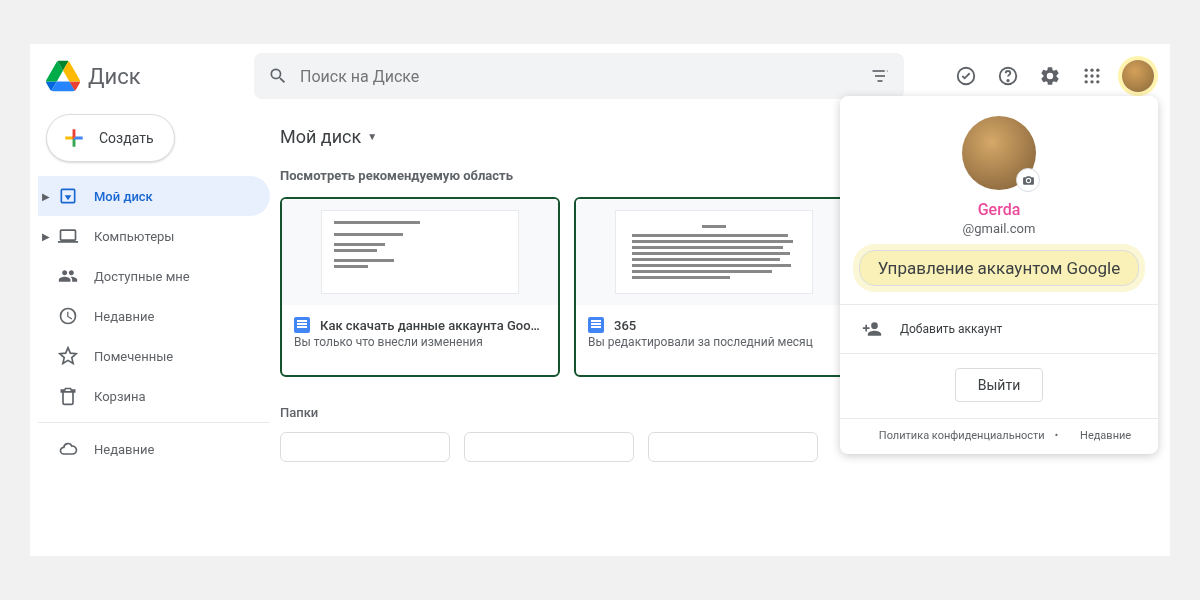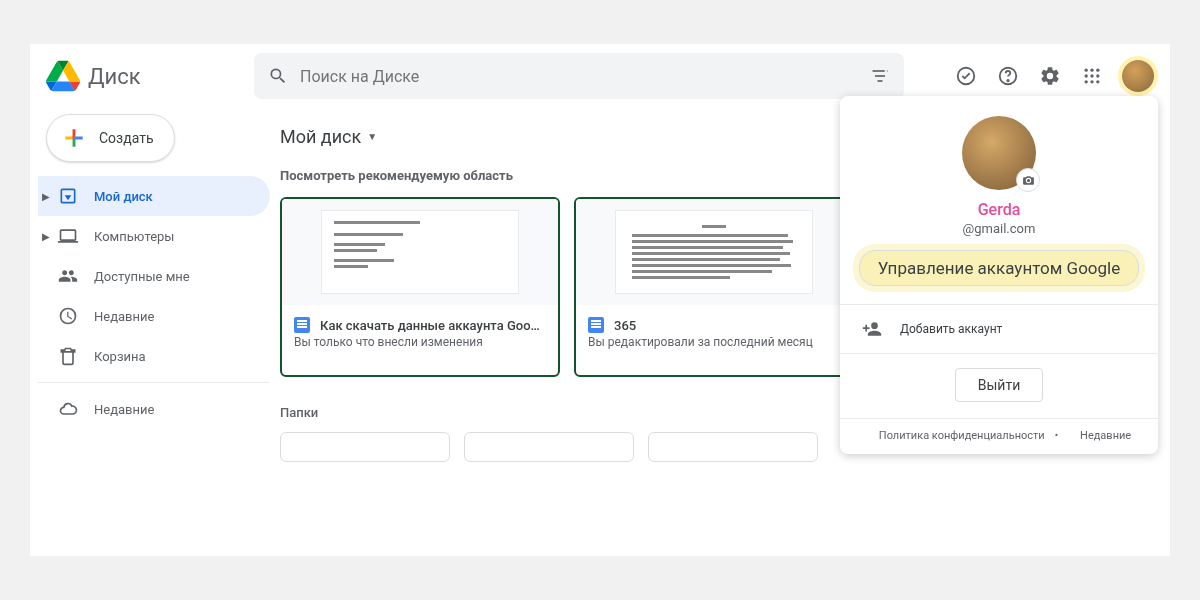--- a/index.html
+++ b/index.html
@@ -175,20 +175,28 @@
           <span class="nav-icon">
               <svg width="20" height="20" viewBox="0 0 24 24" fill="currentColor">
                 <path d="M12 2a10 10 0 1 0 10 10A10 10 0 0 0 12 2m0 18a8 8 0 1 1 8-8 8 8 0 0 1-8 8m.5-13H11v6l5.25 3.15.75-1.23-4.5-2.67z"></path>
               </svg>
             </span>
           <span>Недавние</span>
         </li>
         <li>
           <span class="nav-icon">
               <svg width="20" height="20" viewBox="0 0 24 24" fill="currentColor">
+                <path d="M12 17.27L18.18 21l-1.64-7.03L22 9.24l-7.19-.61L12 2 9.19 8.63 2 9.24l5.46 4.73L5.82 21z" fill="none" stroke="currentColor" stroke-width="2"></path>
+              </svg>
+            </span>
+          <span>Помеченные</span>
+        </li>
+        <li>
+          <span class="nav-icon">
+              <svg width="20" height="20" viewBox="0 0 24 24" fill="currentColor">
                 <path d="M6 7h12v13a2 2 0 0 1-2 2H8a2 2 0 0 1-2-2zm3-4h6l1 2h4v2H4V5h4z" fill="none" stroke="currentColor" stroke-width="2"></path>
               </svg>
             </span>
           <span>Корзина</span>
         </li>
         <hr class="divider">
         <li>
           <span class="nav-icon">
               <svg width="20" height="20" viewBox="0 0 24 24" fill="none" stroke="currentColor" stroke-width="2">
                 <path d="M18 18H7a4 4 0 0 1 0-8 5 5 0 0 1 9.6-1.5A3.5 3.5 0 0 1 18 18z"></path>

